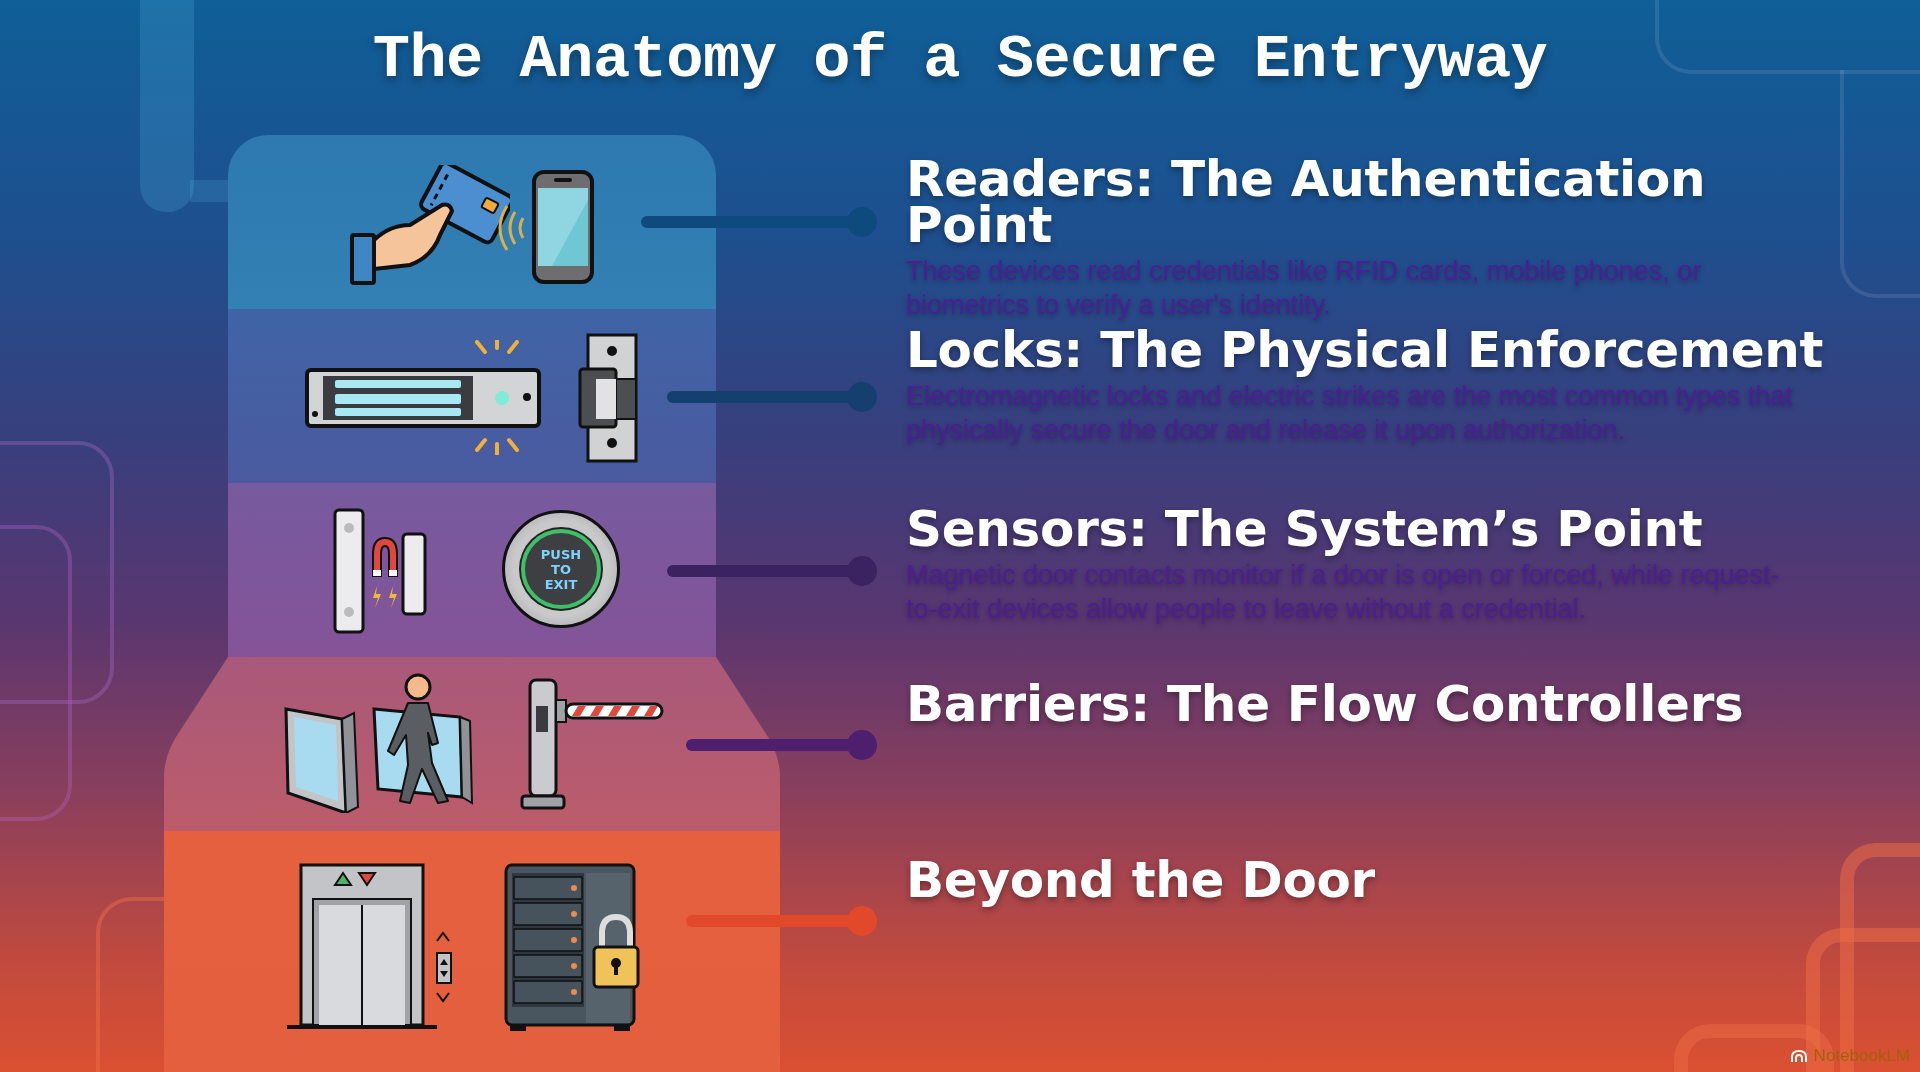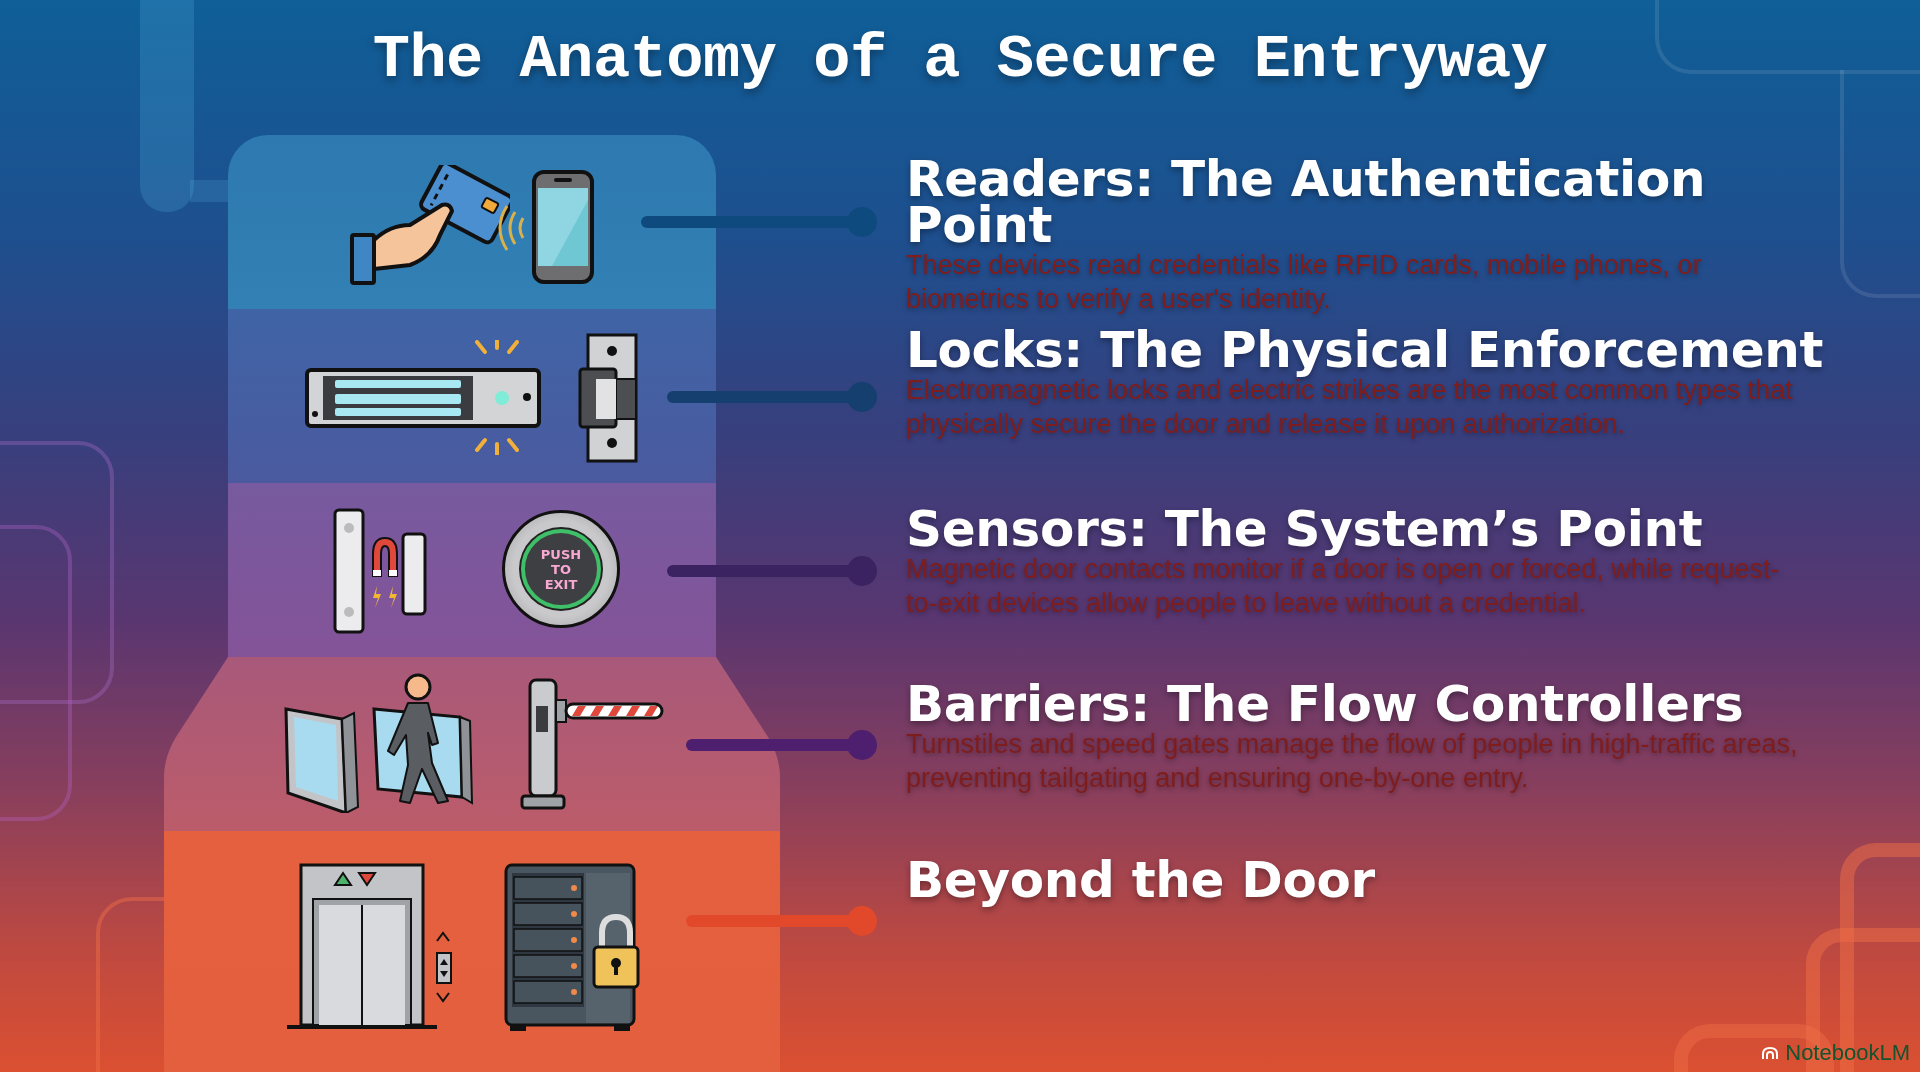--- a/index.html
+++ b/index.html
@@ -20,26 +20,26 @@
   .panel { position: absolute; left: 0; top: 0; width: 960px; height: 1072px; }
   .band { position: absolute; }
   .connector { position: absolute; height: 12px; border-radius: 6px; }
   .connector .dot { position: absolute; right: -6px; top: -9px; width: 30px; height: 30px; border-radius: 50%; }
   .section { position: absolute; left: 906px; width: 960px; }
   .section h2 {
     font-family: "DejaVu Sans", sans-serif; font-weight: bold; font-size: 50px; letter-spacing: -0.3px;
     text-shadow: 0 3px 6px rgba(0,0,0,0.35); line-height: 46px;
   }
   .section p {
-    font-size: 27px; line-height: 34px; color: #7f1d1d;
+    font-size: 27px; line-height: 34px; margin-top: 6px; color: #4c1d95;
     text-shadow: 0 2px 5px rgba(0,0,0,0.35);
   }
   .icon { position: absolute; }
   .brand {
-    position: absolute; right: 10px; bottom: 6px; font-size: 22px; color: #14532d;
+    position: absolute; right: 10px; bottom: 6px; font-size: 17px; color: #a16207;
     display: flex; align-items: center; gap: 6px;
   }
 </style>
 </head>
 <body>
 
 <div class="deco" style="left:140px; top:-20px; width:54px; height:232px; border-radius:0 0 26px 26px; background:rgba(80,170,220,0.25);"></div>
 <div class="deco" style="left:190px; top:180px; width:40px; height:22px; background:rgba(80,170,220,0.22);"></div>
 <div class="deco deco-outline" style="left:1655px; top:-60px; width:300px; height:134px; border-top:none; border-right:none; border-radius:0 0 0 36px;"></div>
 <div class="deco deco-outline" style="left:1840px; top:70px; width:120px; height:228px; border-right:none; border-top:none; border-radius:0 0 0 36px;"></div>
@@ -114,21 +114,21 @@
     <circle cx="16" cy="20" r="5" fill="#bbb"></circle>
       <circle cx="16" cy="104" r="5" fill="#bbb"></circle>
     <path d="M40 68 L40 46 Q40 30 52 30 Q64 30 64 46 L64 68 L56 68 L56 46 Q56 38 52 38 Q48 38 48 46 L48 68 Z" fill="#e0483c" stroke="#111" stroke-width="2"></path>
     <rect x="40" y="62" width="8" height="6" fill="#fff"></rect>
       <rect x="56" y="62" width="8" height="6" fill="#fff"></rect>
     <path d="M44 78 L40 90 L45 90 L42 100 L48 86 L43 86 Z" fill="#f3b832"></path>
     <path d="M60 78 L56 90 L61 90 L58 100 L64 86 L59 86 Z" fill="#f3b832"></path>
     <rect x="70" y="26" width="22" height="80" rx="4" fill="#ececef" stroke="#111" stroke-width="3"></rect>
   </svg>
   <div class="icon" style="left:502px; top:510px; width:118px; height:118px; border-radius:50%; background:radial-gradient(circle,#c9c9cb 60%,#9a9a9c 100%); border:3px solid #111; display:flex; align-items:center; justify-content:center;">
-    <div style="width:80px; height:80px; border-radius:50%; background:#3e3f42; border:4px solid #3fbf68; box-shadow:0 0 0 2px #222; display:flex; flex-direction:column; align-items:center; justify-content:center; font-family:'DejaVu Sans',sans-serif; font-weight:bold; font-size:13px; line-height:15px; color:#f9a8d4;">
+    <div style="width:80px; height:80px; border-radius:50%; background:#3e3f42; border:4px solid #3fbf68; box-shadow:0 0 0 2px #222; display:flex; flex-direction:column; align-items:center; justify-content:center; font-family:'DejaVu Sans',sans-serif; font-weight:bold; font-size:13px; line-height:15px; color:#7dd3fc;">
       <span>PUSH</span>
       <span>TO</span>
       <span>EXIT</span>
     </div>
   </div>
 
   <svg class="icon" style="left:282px; top:673px;" width="192" height="140" viewBox="0 0 192 140">
     <path d="M4 36 L60 46 L64 140 L6 120 Z" fill="#c2c4c8" stroke="#111" stroke-width="3"></path>
     <path d="M12 44 L54 52 L56 128 L14 114 Z" fill="#a9dbf0"></path>
     <path d="M60 46 L72 40 L76 134 L64 140 Z" fill="#8f9296" stroke="#111" stroke-width="2"></path>
@@ -210,21 +210,20 @@
 <div class="section" style="top:327px;">
   <h2>Locks: The Physical Enforcement</h2>
   <p style="width:970px;">Electromagnetic locks and electric strikes are the most common types that physically secure the door and release it upon authorization.</p>
 </div>
 <div class="section" style="top:506px;">
   <h2>Sensors: The System’s Point</h2>
   <p style="width:900px;">Magnetic door contacts monitor if a door is open or forced, while request-to-exit devices allow people to leave without a credential.</p>
 </div>
 <div class="section" style="top:681px;">
   <h2>Barriers: The Flow Controllers</h2>
-  <p style="width:920px;">Turnstiles and speed gates manage the flow of people in high-traffic areas, preventing tailgating and ensuring one-by-one entry.</p>
 </div>
 <div class="section" style="top:857px;">
   <h2>Beyond the Door</h2>
 </div>
 
 <div class="brand">
   <svg width="18" height="14" viewBox="0 0 18 14">
     <path d="M2 13 L2 8 Q2 2 9 2 Q16 2 16 8 L16 13" stroke="#fff" stroke-width="2" fill="none"></path>
     <path d="M6 13 L6 9 Q6 6 9 6 Q12 6 12 9 L12 13" stroke="#fff" stroke-width="2" fill="none"></path>
   </svg>

